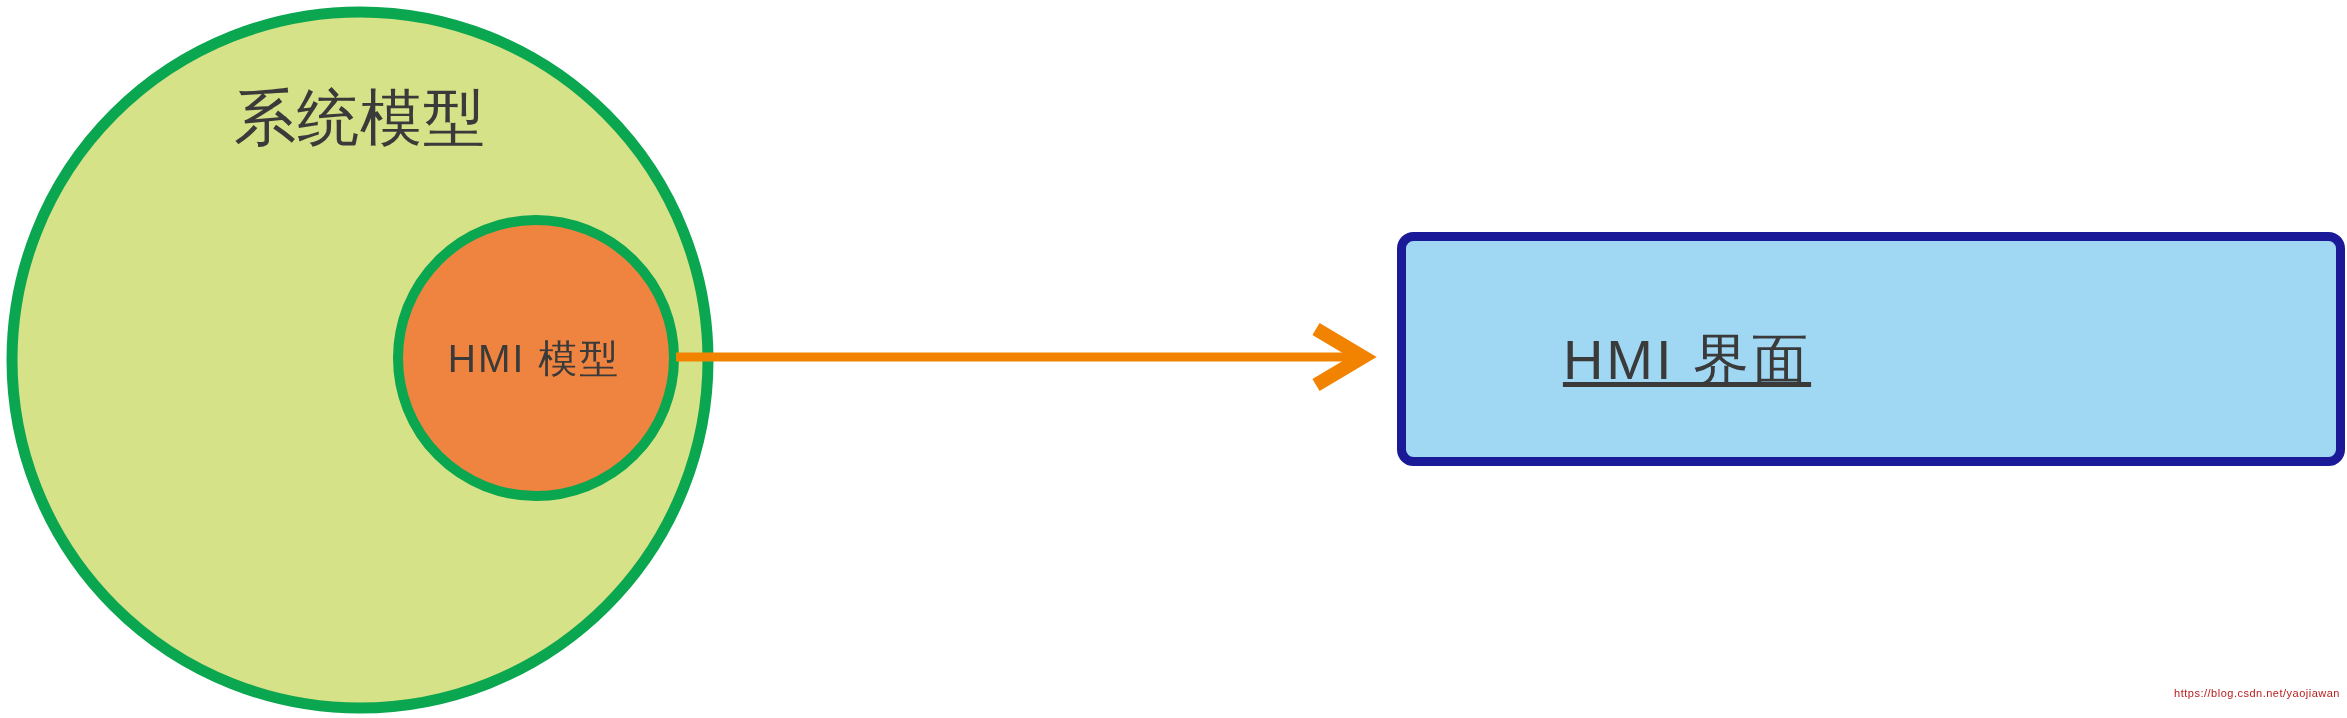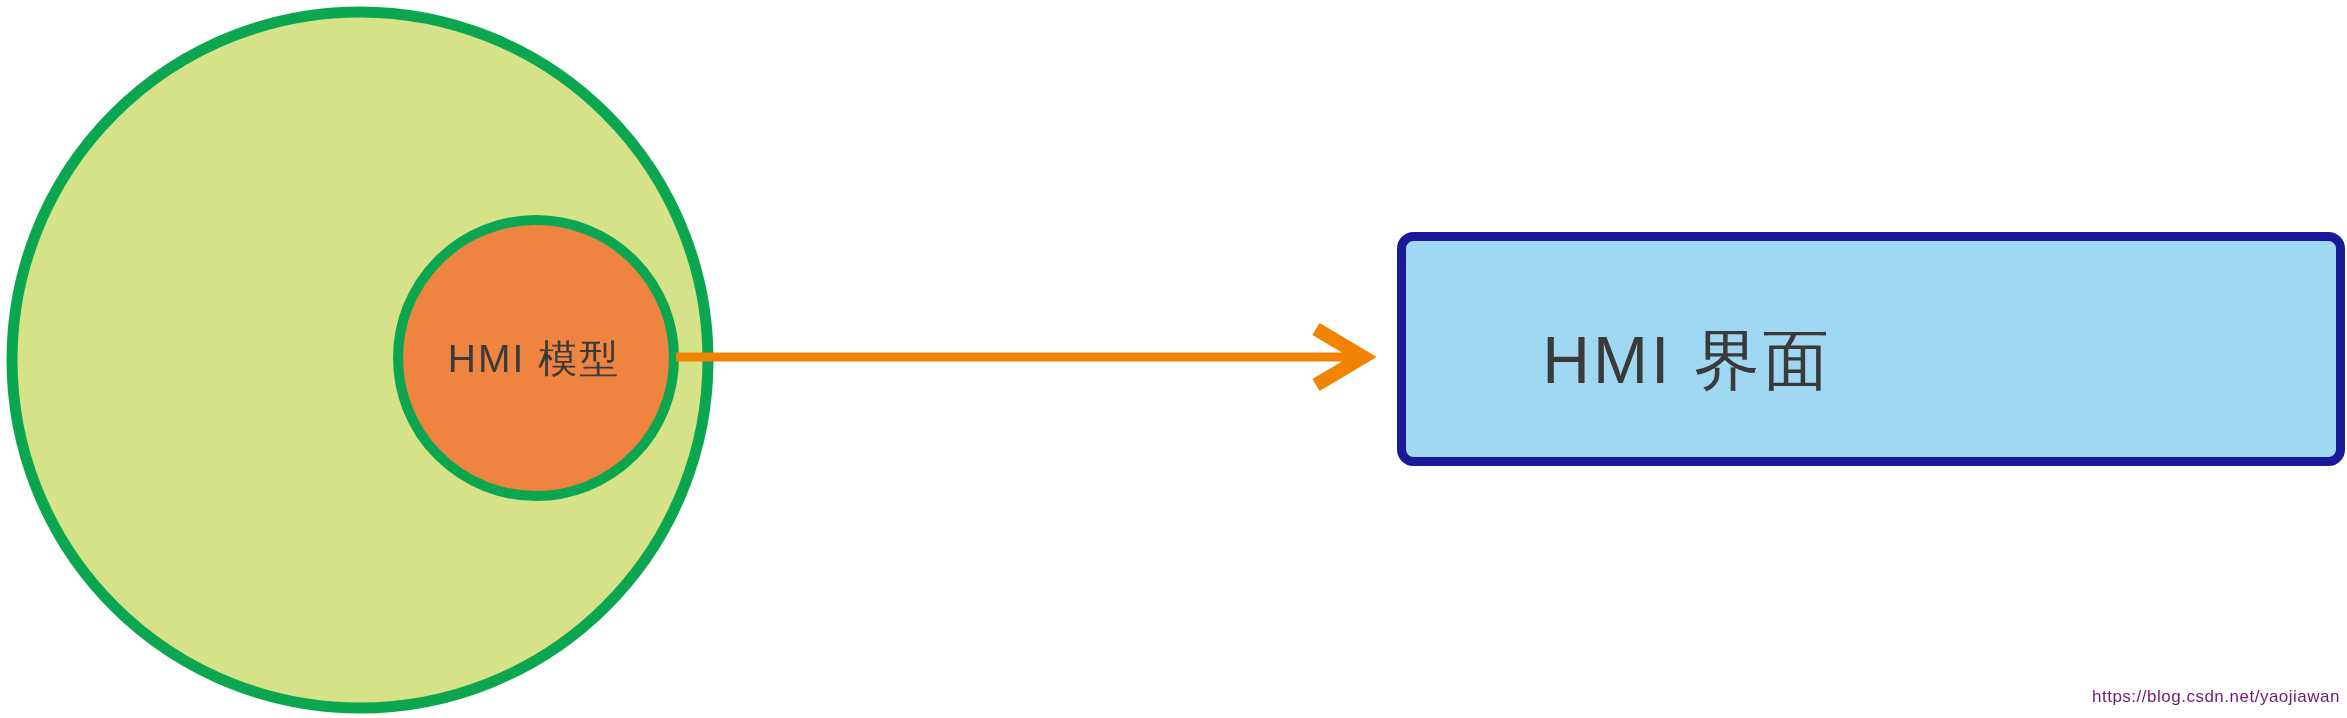--- a/index.html
+++ b/index.html
@@ -38,30 +38,31 @@
   }
   .label-hmi-model {
     left: 534px;
     top: 358px;
     font-size: 39px;
     letter-spacing: 2px;
   }
   .label-hmi-ui {
     left: 1687px;
     top: 360px;
-    font-size: 66px;
+    font-size: 56px;
     letter-spacing: 3px;
+    text-decoration: underline;
   }
   .watermark {
     position: absolute;
     right: 7px;
     top: 687px;
-    font-size: 17px;
+    font-size: 11px;
     letter-spacing: 0.5px;
-    color: #701a75;
+    color: #b91c1c;
     white-space: nowrap;
   }
 </style>
 </head>
 <body>
 
 <div class="stage">
 
   <svg viewBox="0 0 2347 718">
 
@@ -69,20 +70,21 @@
 
     <circle cx="536" cy="358" r="138" stroke-width="10" fill="#ef8440" stroke="#0aa650"></circle>
 
     <line x1="676" y1="357" x2="1352" y2="357" stroke-width="9" stroke="#f28300"></line>
 
     <polyline points="1316,329 1363,357 1316,385" fill="none" stroke-width="14" stroke-linejoin="miter" stroke="#f28300"></polyline>
 
     <rect x="1401.5" y="236.5" width="939" height="225" rx="12" ry="12" stroke-width="9" fill="#a0d8f4" stroke="#1a1a99"></rect>
   </svg>
 
+  <div class="label label-system">系统模型</div>
 
   <div class="label label-hmi-model">HMI 模型</div>
 
   <div class="label label-hmi-ui">HMI 界面</div>
 
   <div class="watermark">https://blog.csdn.net/yaojiawan</div>
 
 </div>
 
 </body></html>

